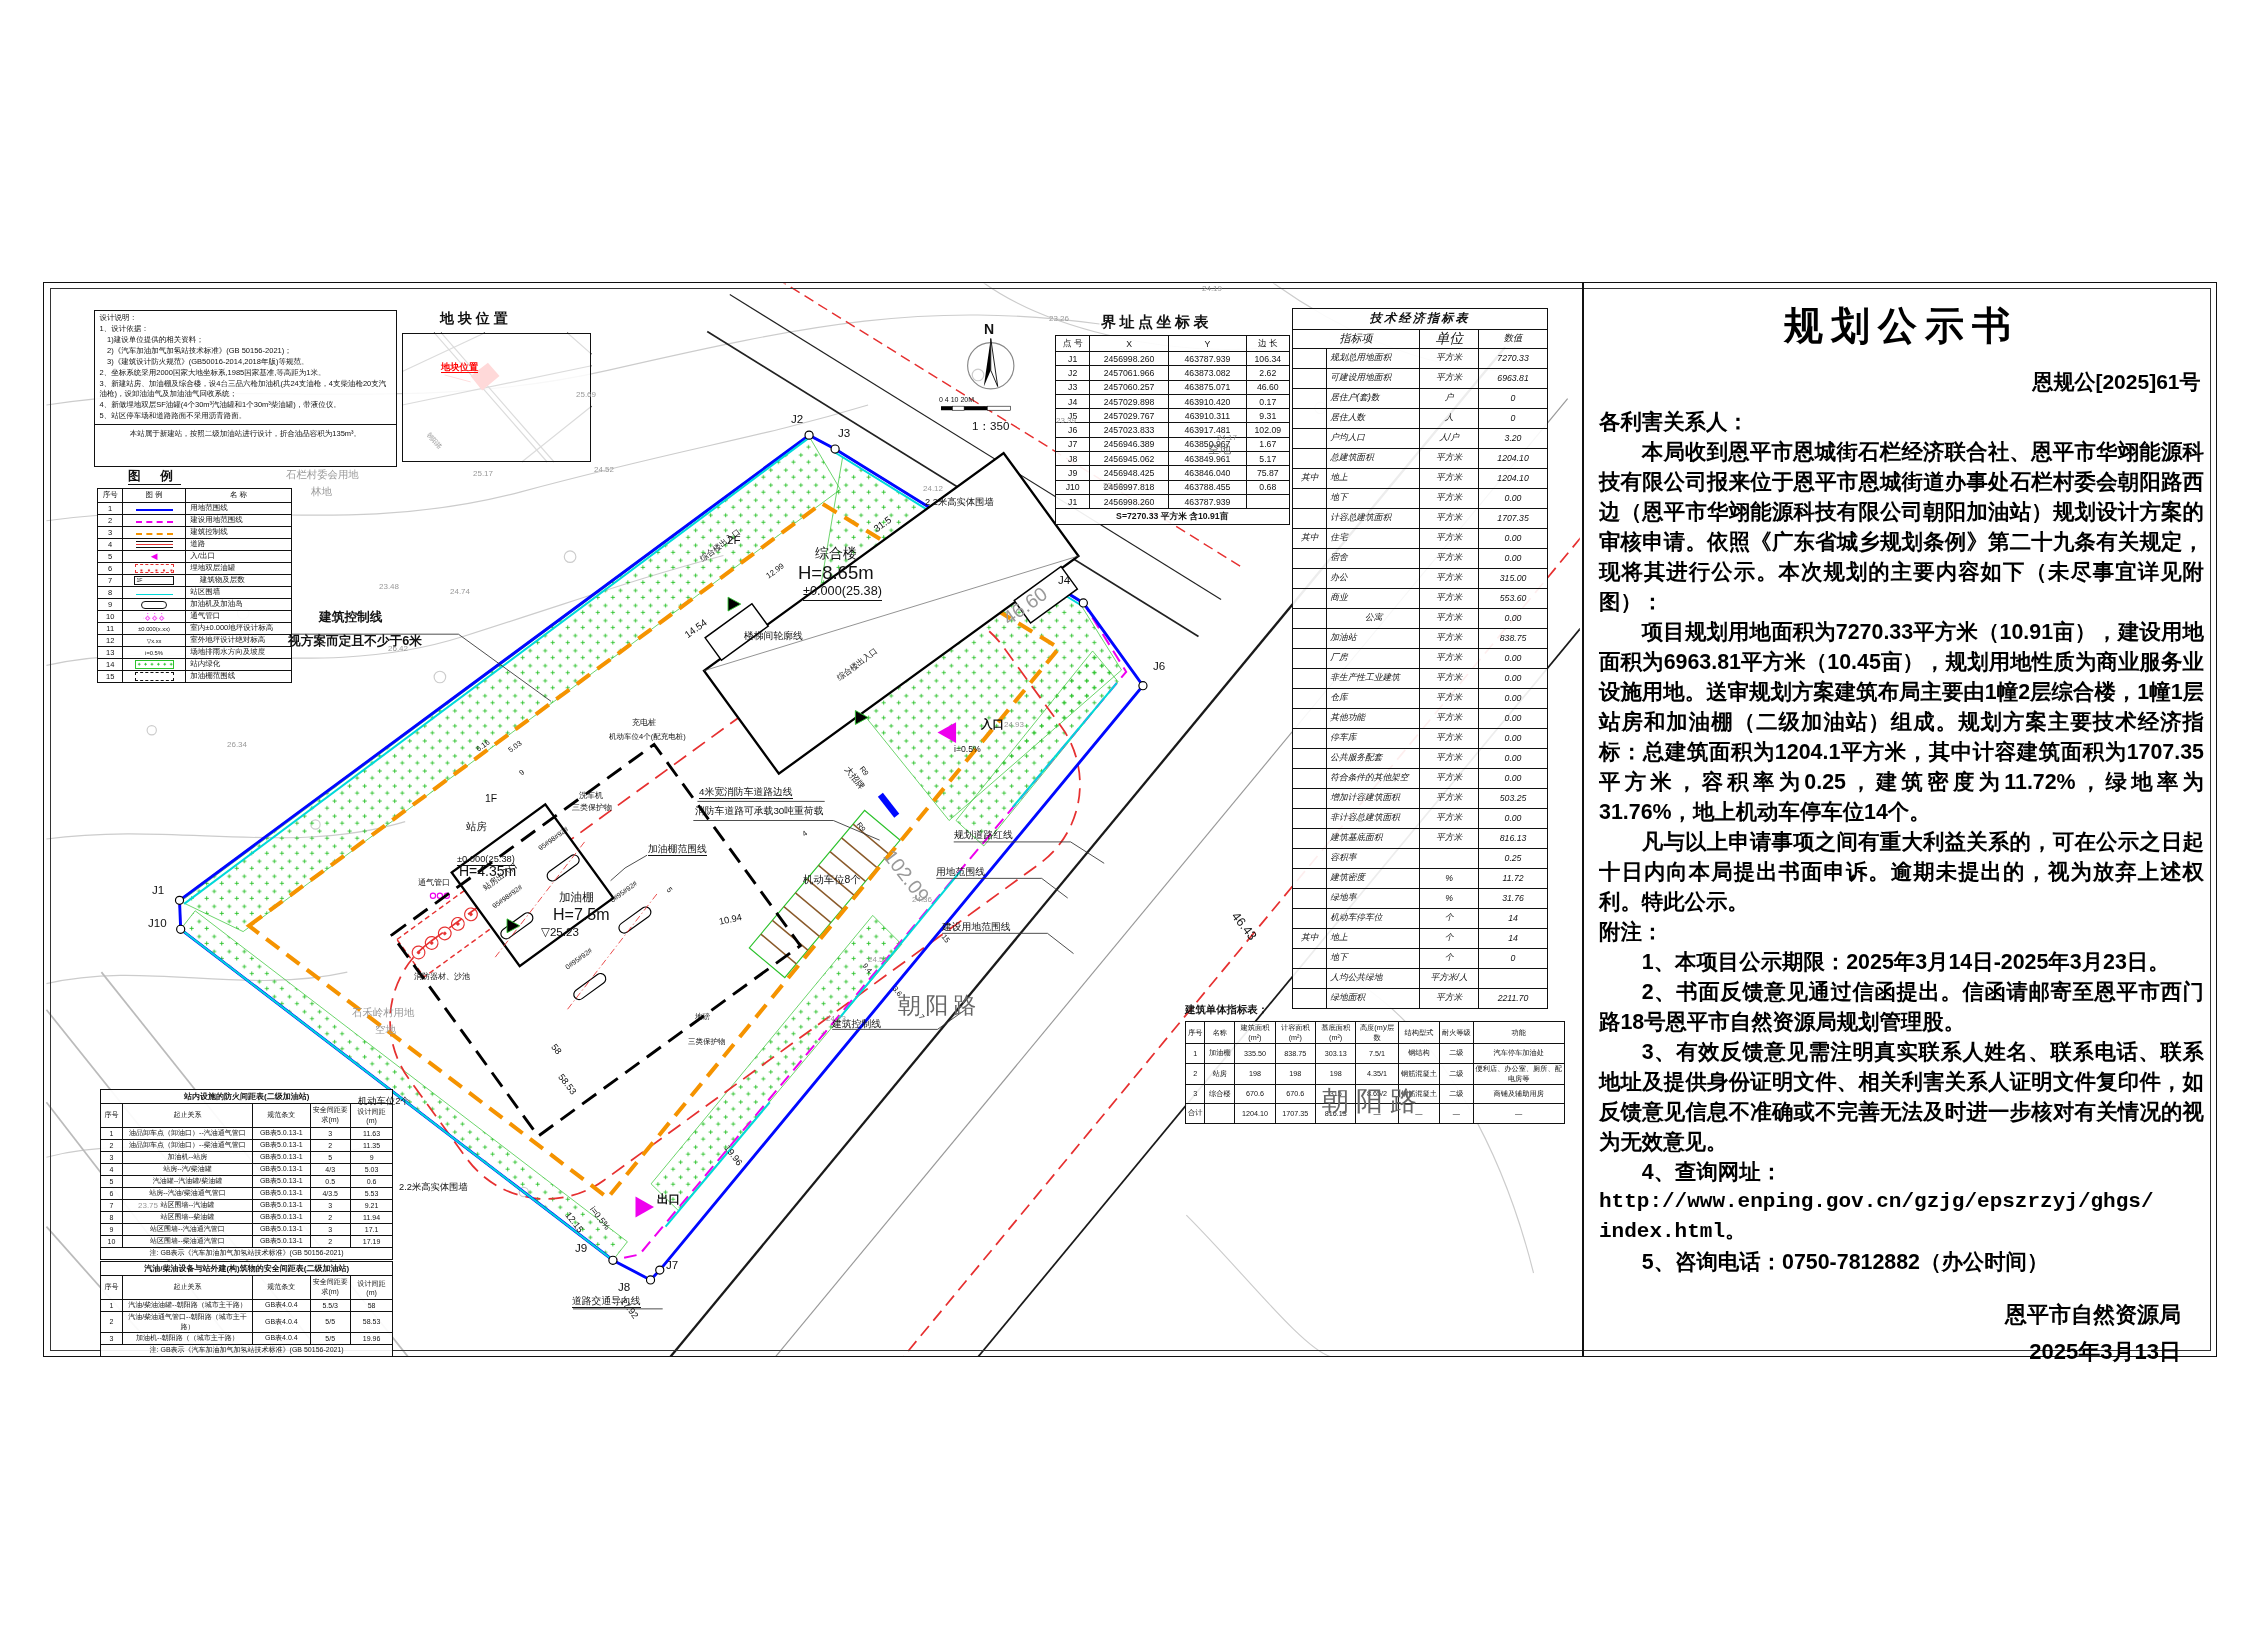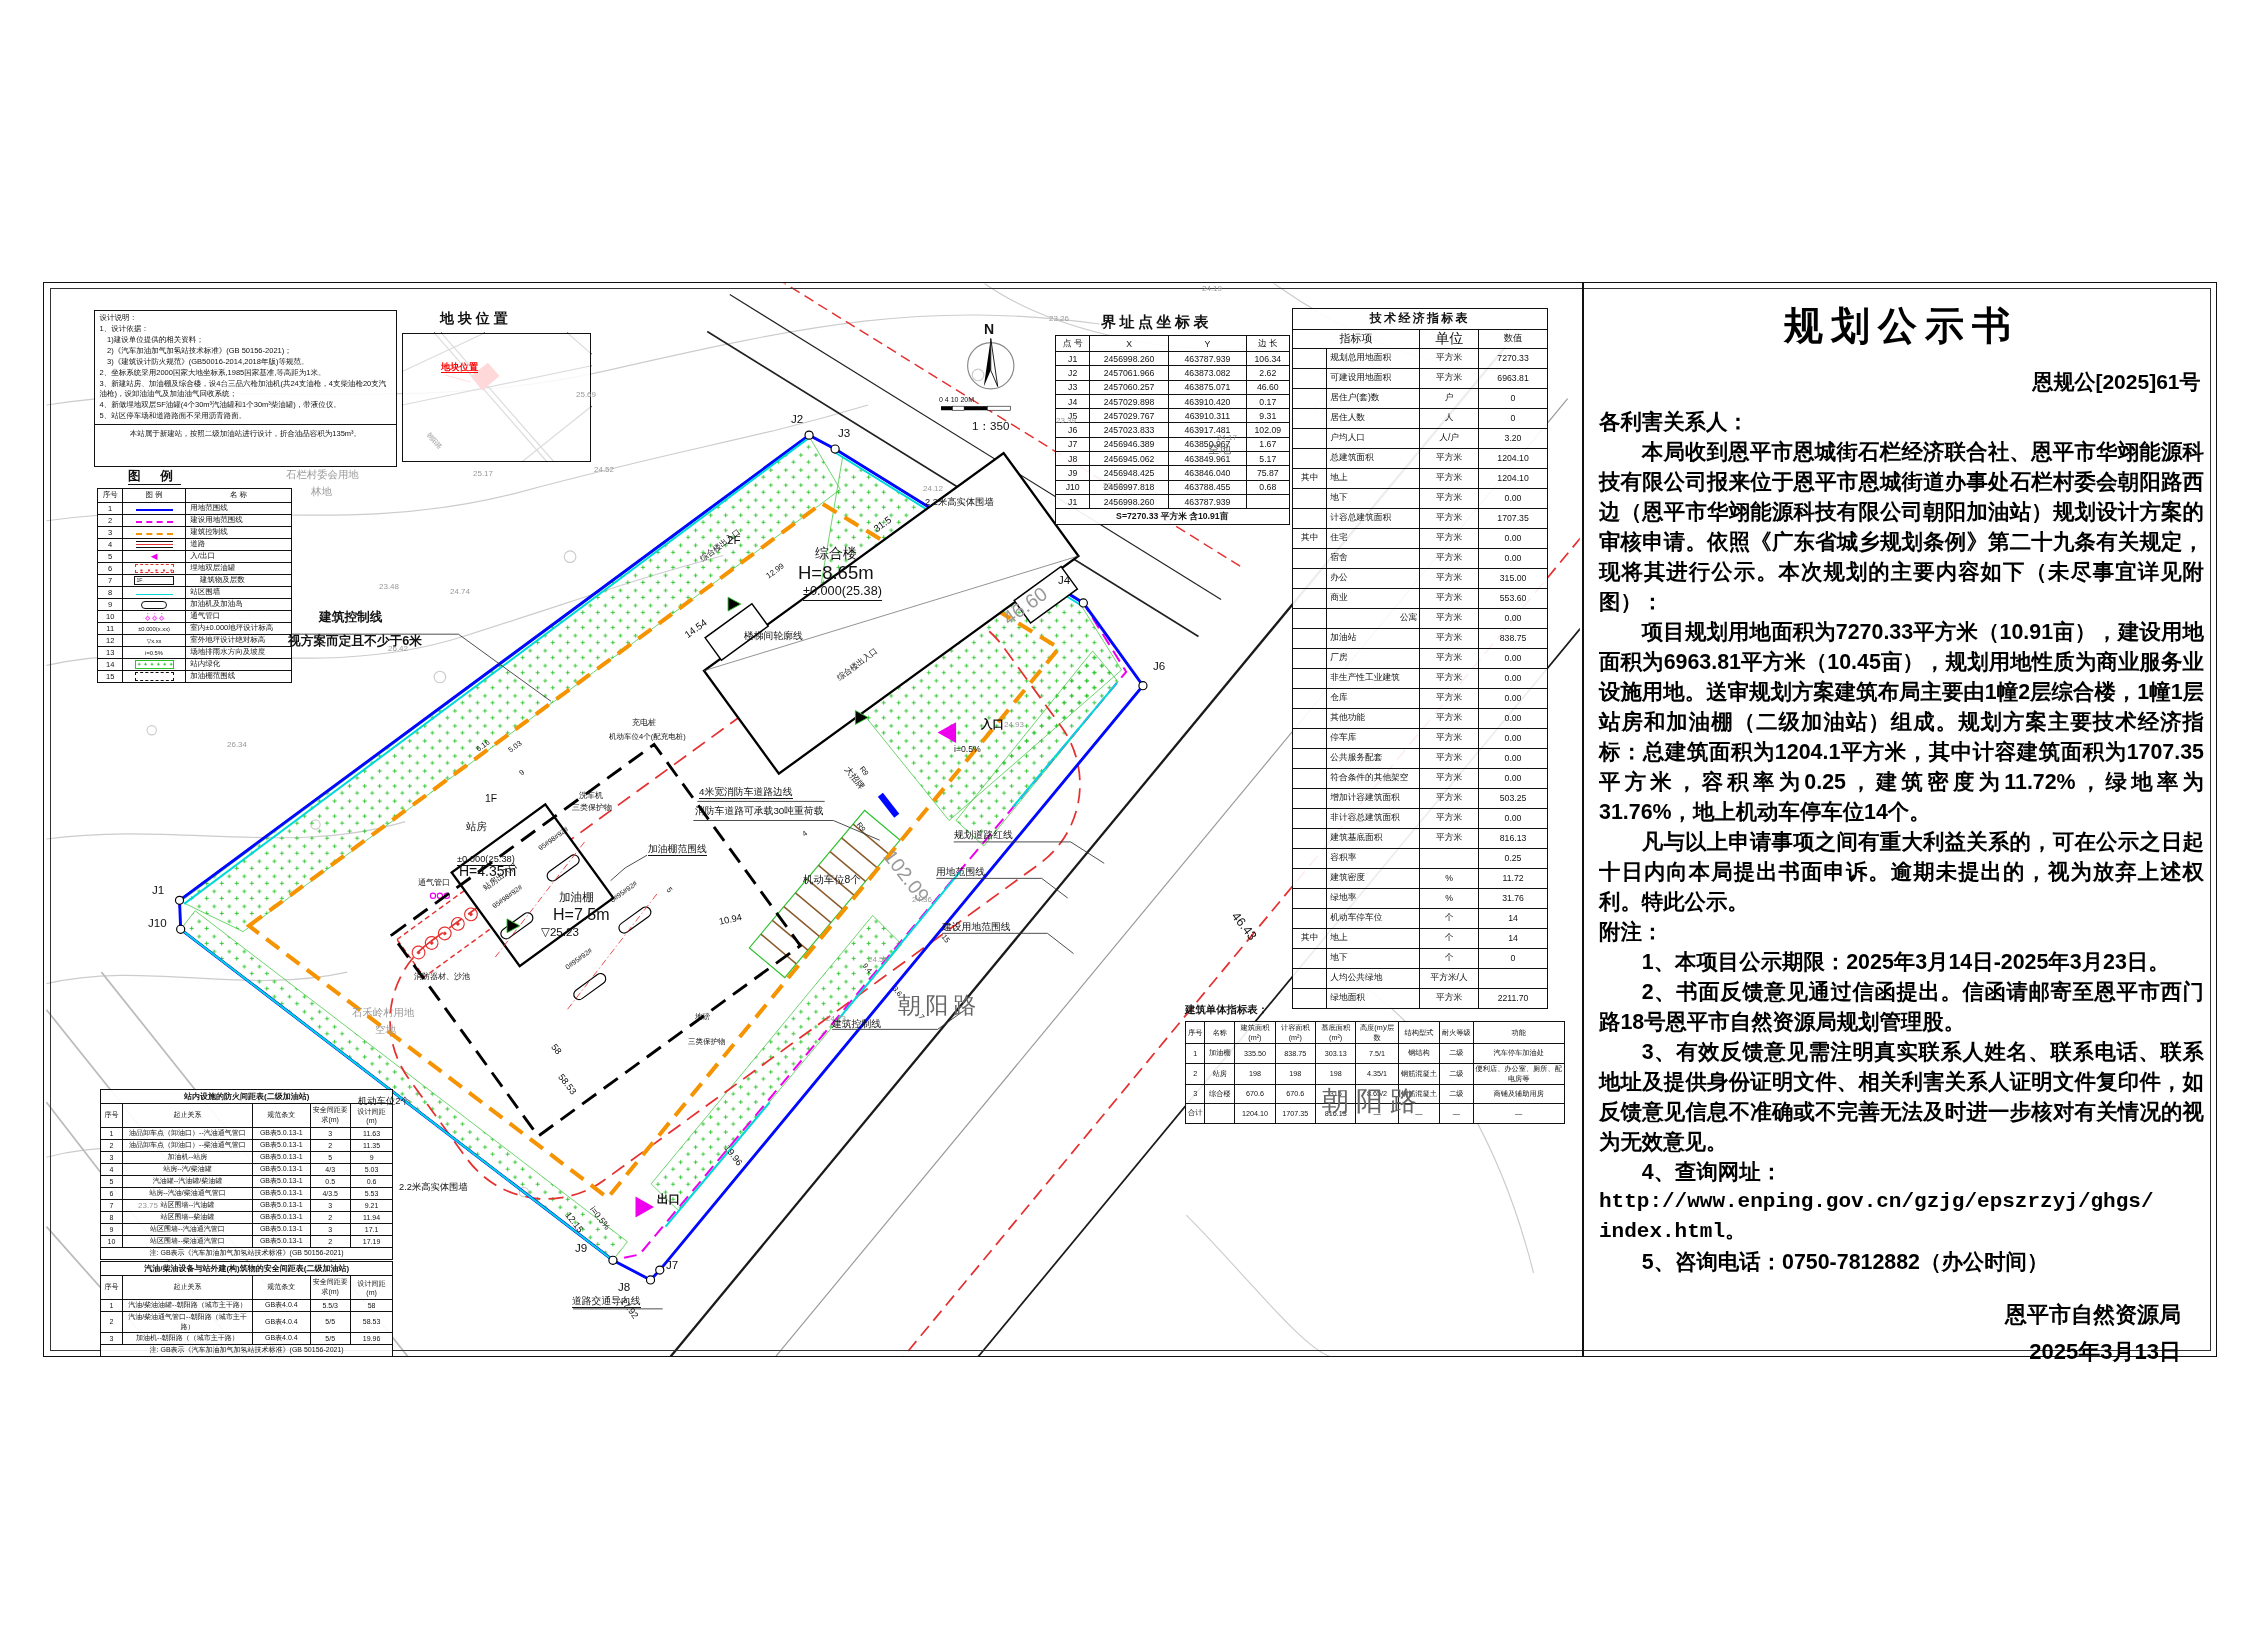--- a/index.html
+++ b/index.html
@@ -492,21 +492,21 @@
           </tr>
 
         <tr>
             <td colspan="4" style="height:15px;font-weight:bold;">S=7270.33 平方米 含10.91亩</td>
           </tr>
       </tbody>
     </table>
   </div>
 
   <div class="tbl-wrap" style="left:1292px;top:308px;">
-    <table class="cad" style="font-size:8.7px;">
+    <table class="cad" style="font-size:8.7px;font-style:italic;">
       <thead>
         <tr>
             <th colspan="4" style="height:19.7px;font-size:12px;font-weight:bold;letter-spacing:2.3px;">技术经济指标表</th>
           </tr>
         <tr>
           <th colspan="2" style="width:117px;height:16px;font-size:11px;">指标项</th>
           <th style="width:55px;font-size:14px;">单位</th>
           <th style="width:64px;font-size:9.3px;">数值</th>
         </tr>
       </thead>
@@ -598,21 +598,21 @@
 
           <tr>
             <td style="width:30px;height:19px;"></td>
             <td style="width:87px;text-align:left;padding-left:2.9px;">商业</td>
             <td>平方米</td>
             <td>553.60</td>
           </tr>
 
           <tr>
             <td style="width:30px;height:19px;"></td>
-            <td style="width:87px;text-align:right;padding-left:2.9px;">公寓</td>
+            <td style="width:87px;text-align:center;padding-left:2.9px;">公寓</td>
             <td>平方米</td>
             <td>0.00</td>
           </tr>
 
           <tr>
             <td style="width:30px;height:19px;"></td>
             <td style="width:87px;text-align:left;padding-left:2.9px;">加油站</td>
             <td>平方米</td>
             <td>838.75</td>
           </tr>

